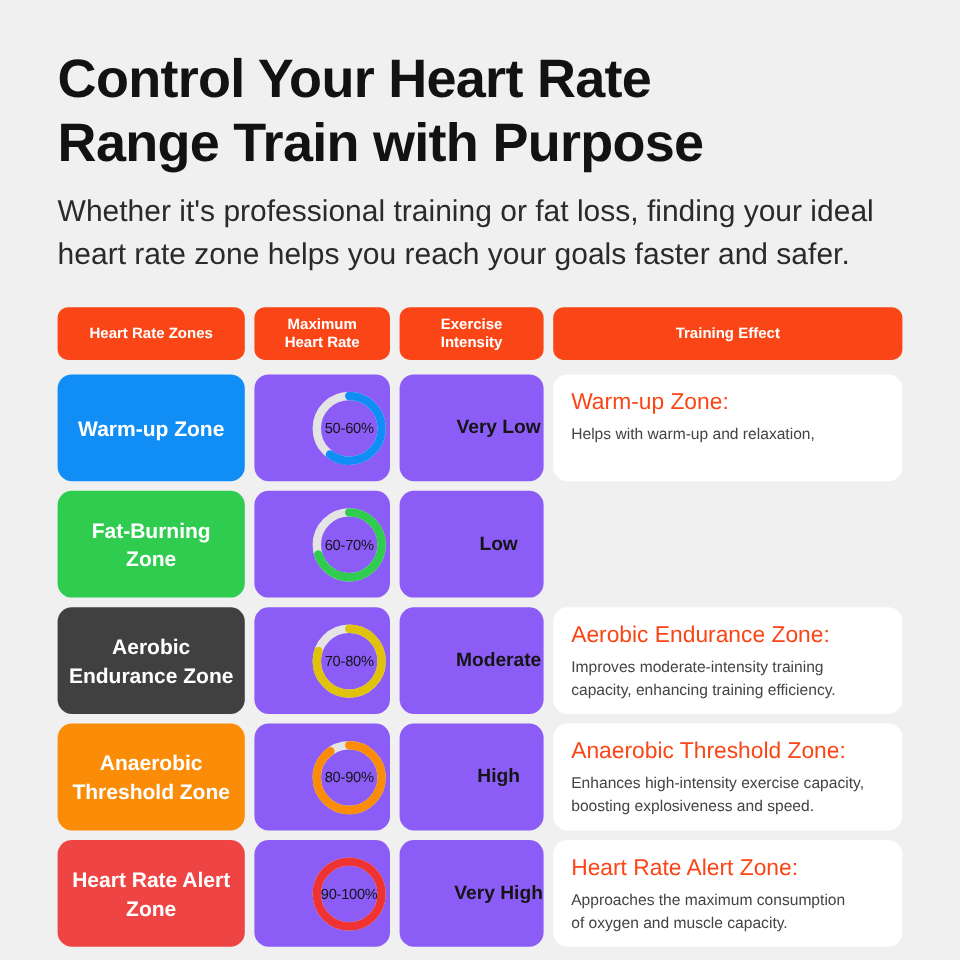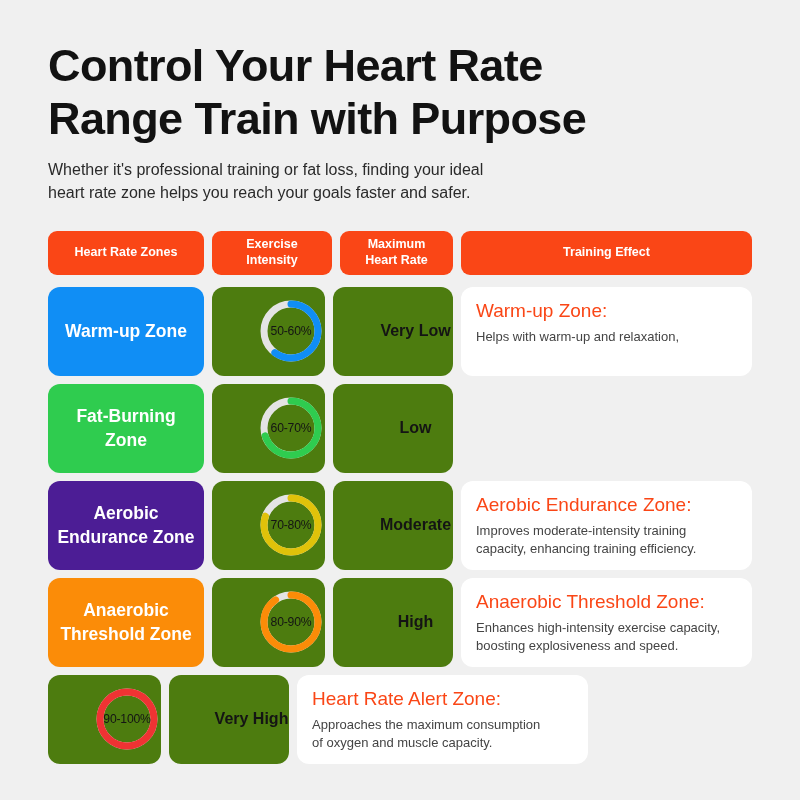--- a/index.html
+++ b/index.html
@@ -30,21 +30,21 @@
     font-size: 45px;
     font-weight: bold;
     line-height: 1.17;
     letter-spacing: -0.6px;
     color: #121212;
     margin-bottom: 14px;
   }
   .headline .hl-line { display: block; white-space: nowrap; }
 
   .subhead {
-    font-size: 16px;
+    font-size: 25px;
     line-height: 1.42;
     color: #2a2a2a;
     margin-bottom: 26px;
     font-weight: normal;
   }
   .subhead .sh-line { display: block; white-space: nowrap; }
 
   
   .table { width: 704px; }
 
@@ -89,21 +89,21 @@
     font-weight: bold;
     line-height: 1.38;
     display: flex;
     align-items: center;
     justify-content: center;
     text-align: center;
     padding: 0 8px;
   }
 
   .white-cell {
-    background: #4d7c0f;
+    background: #8b5cf6;
     border-radius: 12px;
     display: flex;
     align-items: center;
     justify-content: center;
     padding-left: 45px;
   }
 
   .intensity-cell {
     font-size: 16px;
     font-weight: bold;
@@ -166,30 +166,30 @@
   </div>
 
   <div class="table">
 
     <div class="row head-row">
       <div class="head-cell c1" style="background: rgb(250, 70, 22);">
         <div>
           <span>Heart Rate Zones</span>
         </div>
       </div>
+      <div class="head-cell c2" style="background: rgb(250, 70, 22);">
+        <div>
+          <span>Maximum</span>
+          <span>Heart Rate</span>
+        </div>
+      </div>
       <div class="head-cell c3" style="background: rgb(250, 70, 22);">
         <div>
           <span>Exercise</span>
           <span>Intensity</span>
-        </div>
-      </div>
-      <div class="head-cell c2" style="background: rgb(250, 70, 22);">
-        <div>
-          <span>Maximum</span>
-          <span>Heart Rate</span>
         </div>
       </div>
       <div class="head-cell c4" style="background: rgb(250, 70, 22);">
         <div>
           <span>Training Effect</span>
         </div>
       </div>
     </div>
 
     <div class="row data-row">
@@ -230,21 +230,21 @@
             <circle class="ring-track" cx="34" cy="34" r="27" fill="none" stroke-width="7" stroke="#e4e4e4"></circle>
             <circle class="ring-fill" cx="34" cy="34" r="27" fill="none" stroke-width="7" stroke-linecap="round" transform="rotate(-90 34 34)" stroke="#2fcc4f" stroke-dasharray="169.65" stroke-dashoffset="50.89"></circle>
           </svg>
           <div class="ring-label">60-70%</div>
         </div>
       </div>
       <div class="white-cell c3 intensity-cell">Low</div>
     </div>
 
     <div class="row data-row">
-      <div class="zone-cell c1" style="background: #4c1d95;">
+      <div class="zone-cell c1" style="background: #404040;">
         <div>
           <span>Aerobic</span>
           <span>Endurance Zone</span>
         </div>
       </div>
       <div class="white-cell c2">
         <div class="ring-wrap">
           <svg width="68" height="68" viewBox="0 0 68 68">
             <circle class="ring-track" cx="34" cy="34" r="27" fill="none" stroke-width="7" stroke="#e4e4e4"></circle>
             <circle class="ring-fill" cx="34" cy="34" r="27" fill="none" stroke-width="7" stroke-linecap="round" transform="rotate(-90 34 34)" stroke="#e0c20a" stroke-dasharray="169.65" stroke-dashoffset="33.93"></circle>
@@ -282,20 +282,26 @@
       <div class="effect-cell c4">
         <div class="effect-title" style="color: rgb(250, 70, 22);">Anaerobic Threshold Zone:</div>
         <div class="effect-desc">
           <span>Enhances high-intensity exercise capacity,</span>
           <span>boosting explosiveness and speed.</span>
         </div>
       </div>
     </div>
 
     <div class="row data-row">
+      <div class="zone-cell c1" style="background: rgb(239, 68, 68);">
+        <div>
+          <span>Heart Rate</span>
+          <span>Alert Zone</span>
+        </div>
+      </div>
       <div class="white-cell c2">
         <div class="ring-wrap">
           <svg width="68" height="68" viewBox="0 0 68 68">
             <circle class="ring-track" cx="34" cy="34" r="27" fill="none" stroke-width="7" stroke="#e4e4e4"></circle>
             <circle class="ring-fill" cx="34" cy="34" r="27" fill="none" stroke-width="7" stroke-linecap="butt" transform="rotate(-90 34 34)" stroke="#ef3333" stroke-dasharray="169.65" stroke-dashoffset="0.00"></circle>
           </svg>
           <div class="ring-label wide">90-100%</div>
         </div>
       </div>
       <div class="white-cell c3 intensity-cell">Very High</div>

